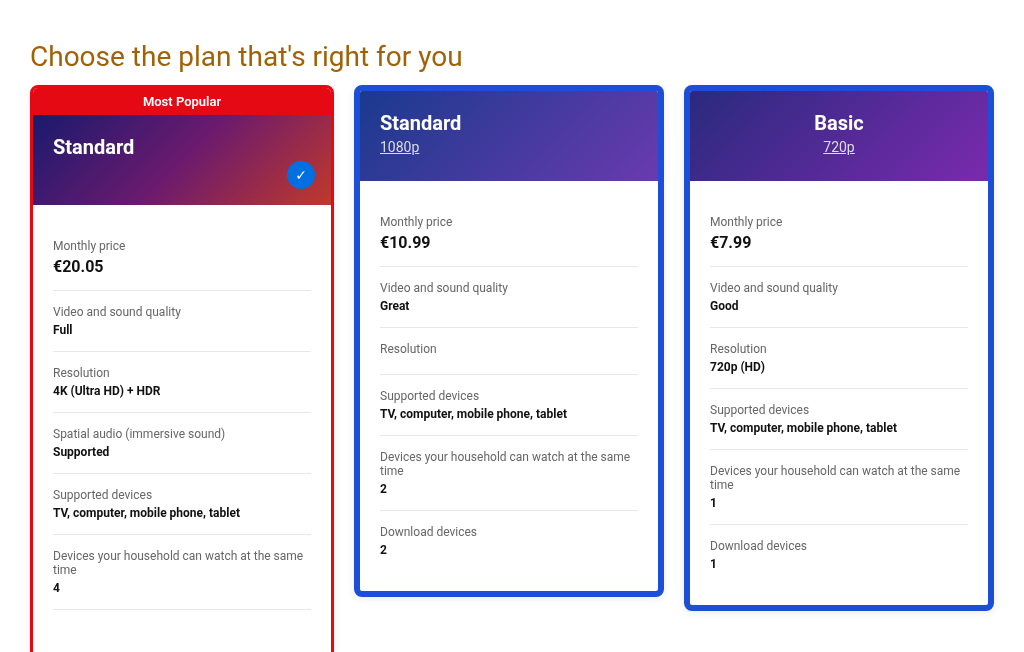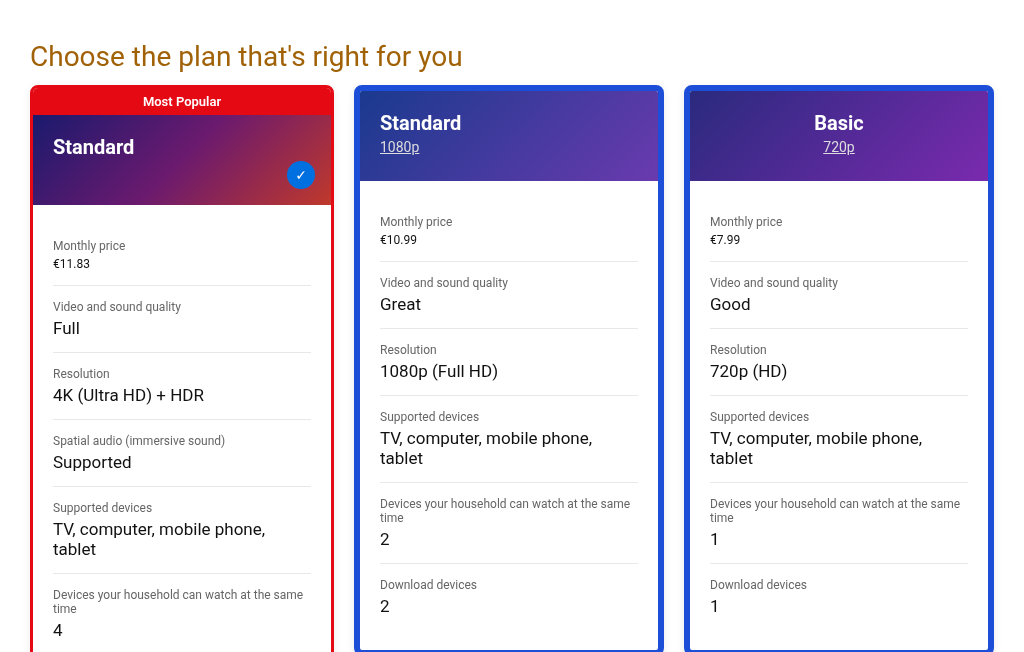--- a/index.html
+++ b/index.html
@@ -89,45 +89,45 @@
     }
     .plan-row:last-child {
       border-bottom: none;
     }
     .row-label {
       font-size: 12px;
       color: #666;
       margin-bottom: 4px;
     }
     .row-value {
-      font-size: 17px;
+      font-size: 12px;
       color: #111;
-      font-weight: 400;
+      font-weight: 700;
     }
     .row-value.price {
-      font-size: 12px;
-      font-weight: 400;
+      font-size: 16px;
+      font-weight: 700;
     }
   </style>
 </head>
 <body>
 
 <h1>Choose the plan that's right for you</h1>
 
 <div class="plans-container">
 <div class="plan-card featured">
       <div class="most-popular-badge">Most Popular</div>
       <div class="plan-header premium">
         <div class="plan-name">Standard</div>
         <div class="check-icon">✓</div>
       </div>
       <div class="plan-body">
         <div class="plan-row">
           <div class="row-label">Monthly price</div>
-          <div class="row-value price">€11.83</div>
+          <div class="row-value price">€20.05</div>
         </div>
         <div class="plan-row">
           <div class="row-label">Video and sound quality</div>
           <div class="row-value">Full</div>
         </div>
         <div class="plan-row">
           <div class="row-label">Resolution</div>
           <div class="row-value">4K (Ultra HD) + HDR</div>
         </div>
         <div class="plan-row">
@@ -154,21 +154,20 @@
         <div class="plan-row">
           <div class="row-label">Monthly price</div>
           <div class="row-value price">€10.99</div>
         </div>
         <div class="plan-row">
           <div class="row-label">Video and sound quality</div>
           <div class="row-value">Great</div>
         </div>
         <div class="plan-row">
           <div class="row-label">Resolution</div>
-          <div class="row-value">1080p (Full HD)</div>
         </div>
         <div class="plan-row">
           <div class="row-label">Supported devices</div>
           <div class="row-value">TV, computer, mobile phone, tablet</div>
         </div>
         <div class="plan-row">
           <div class="row-label">Devices your household can watch at the same time</div>
           <div class="row-value">2</div>
         </div>
         <div class="plan-row">

